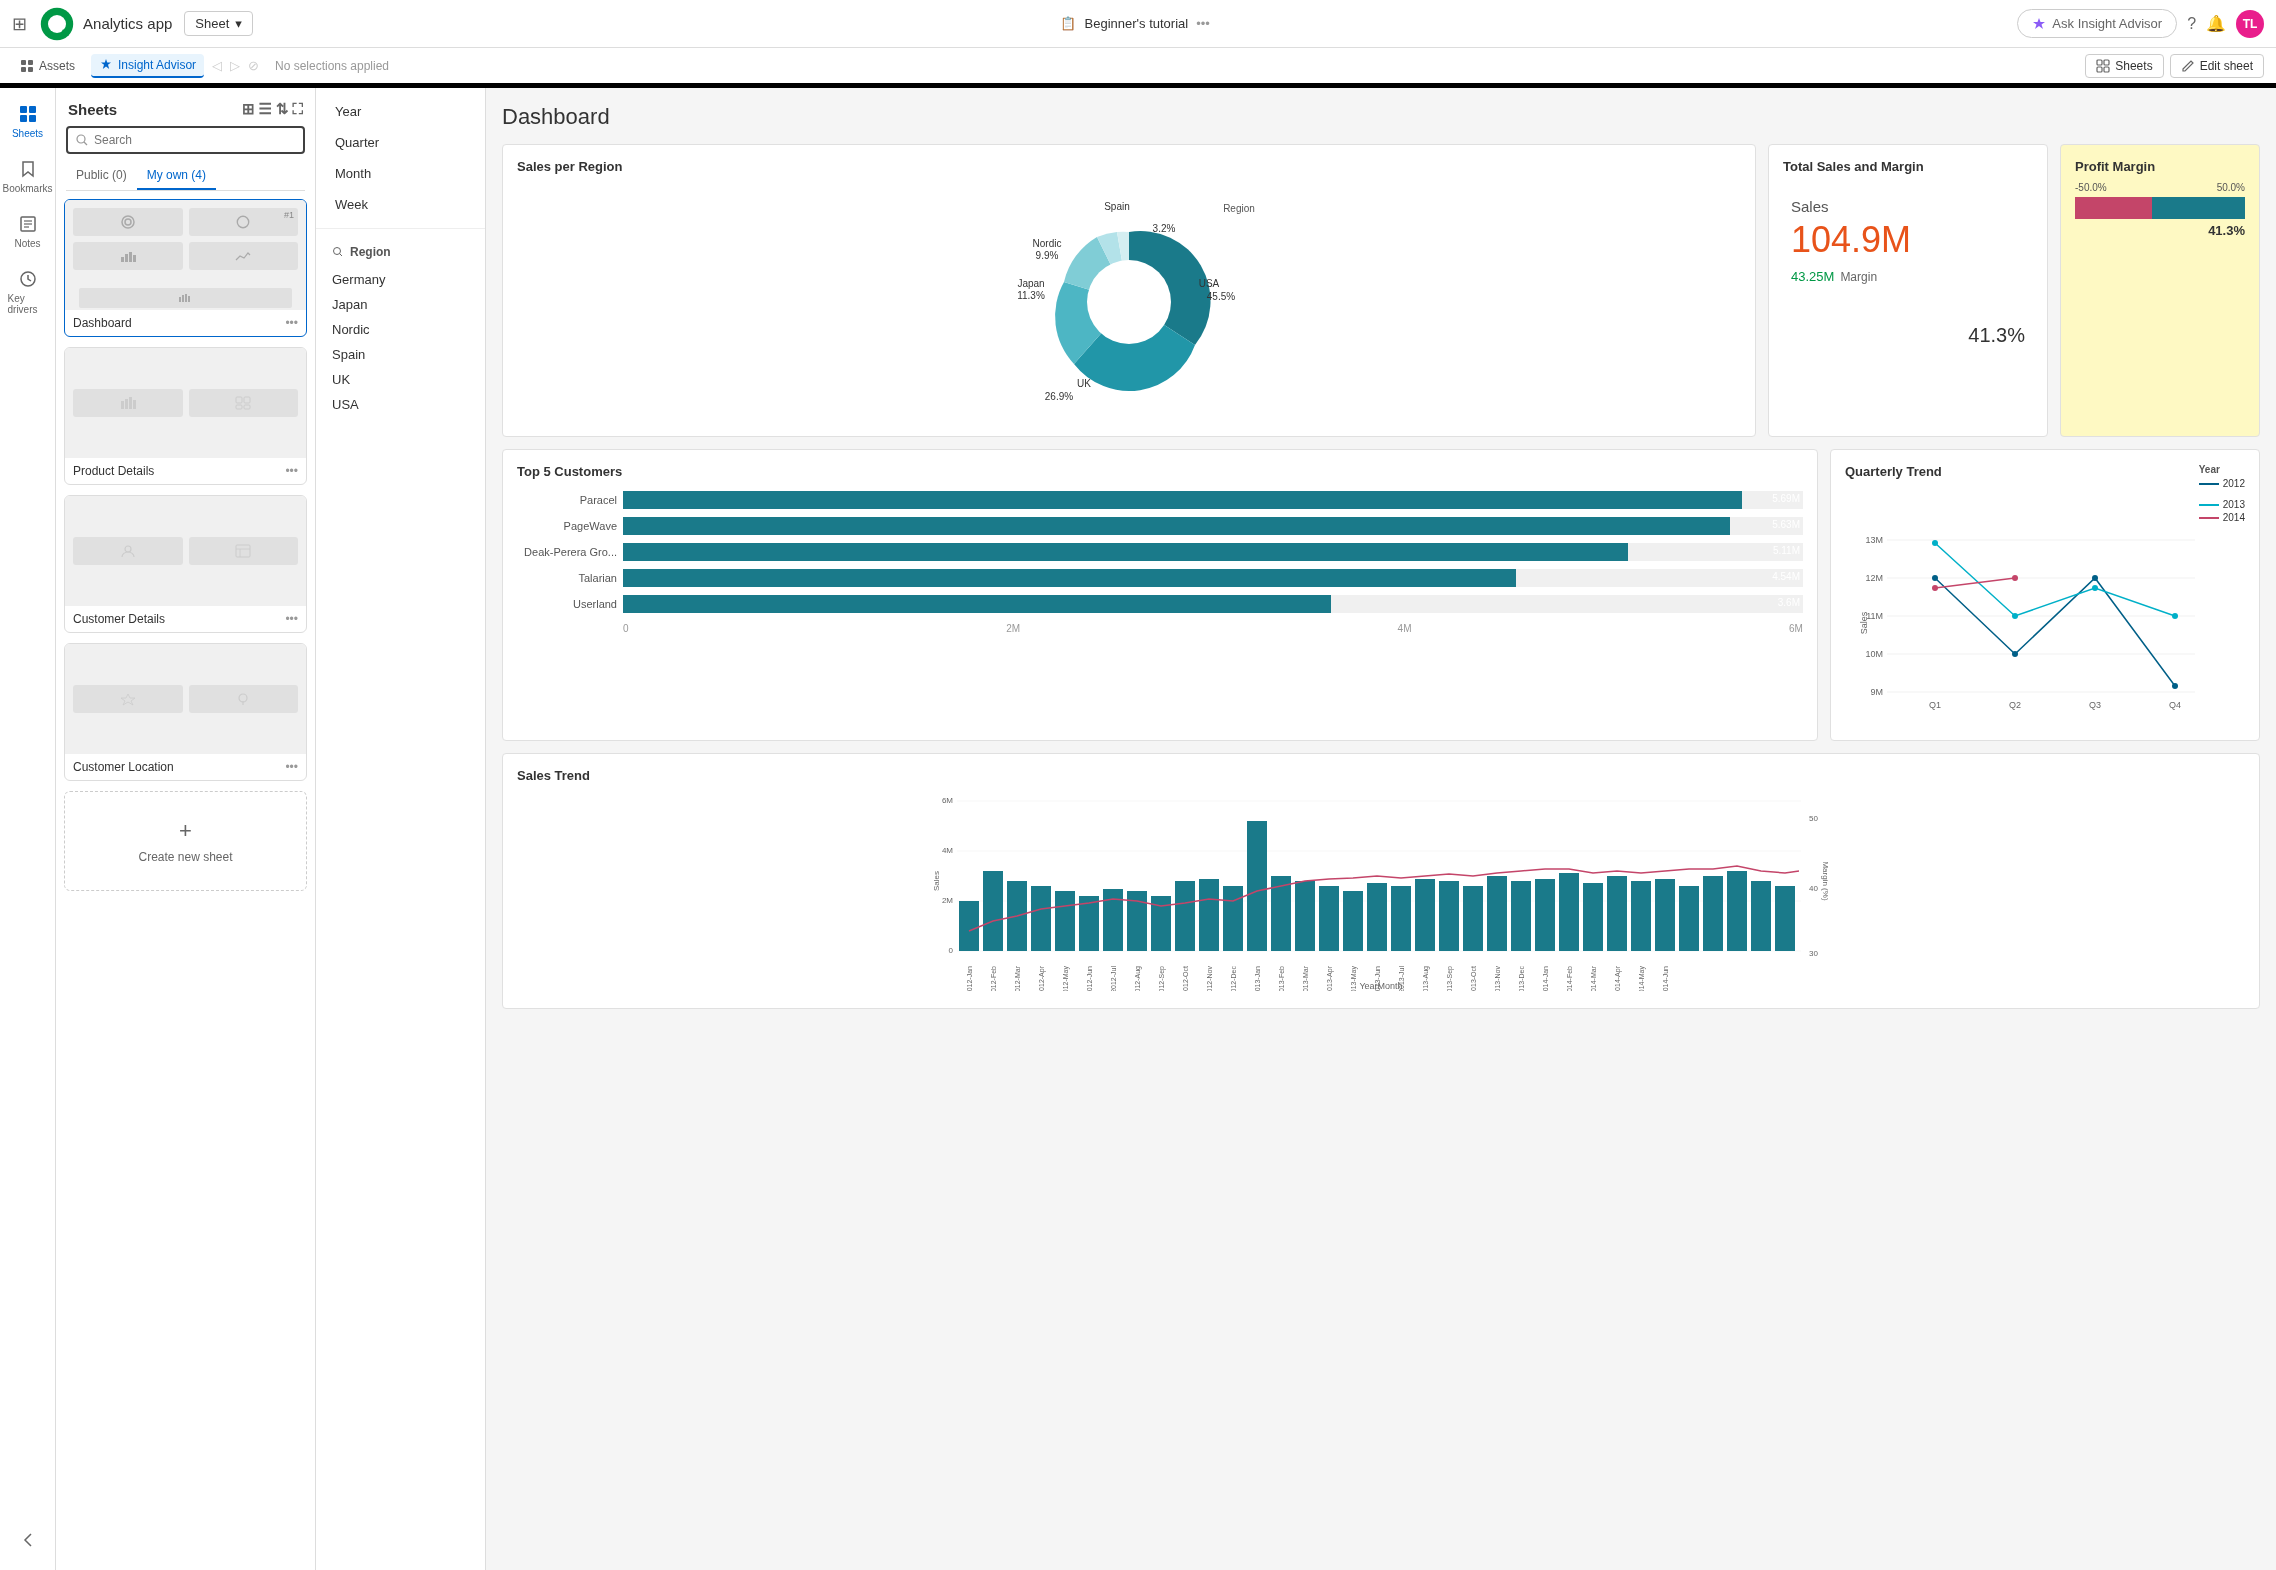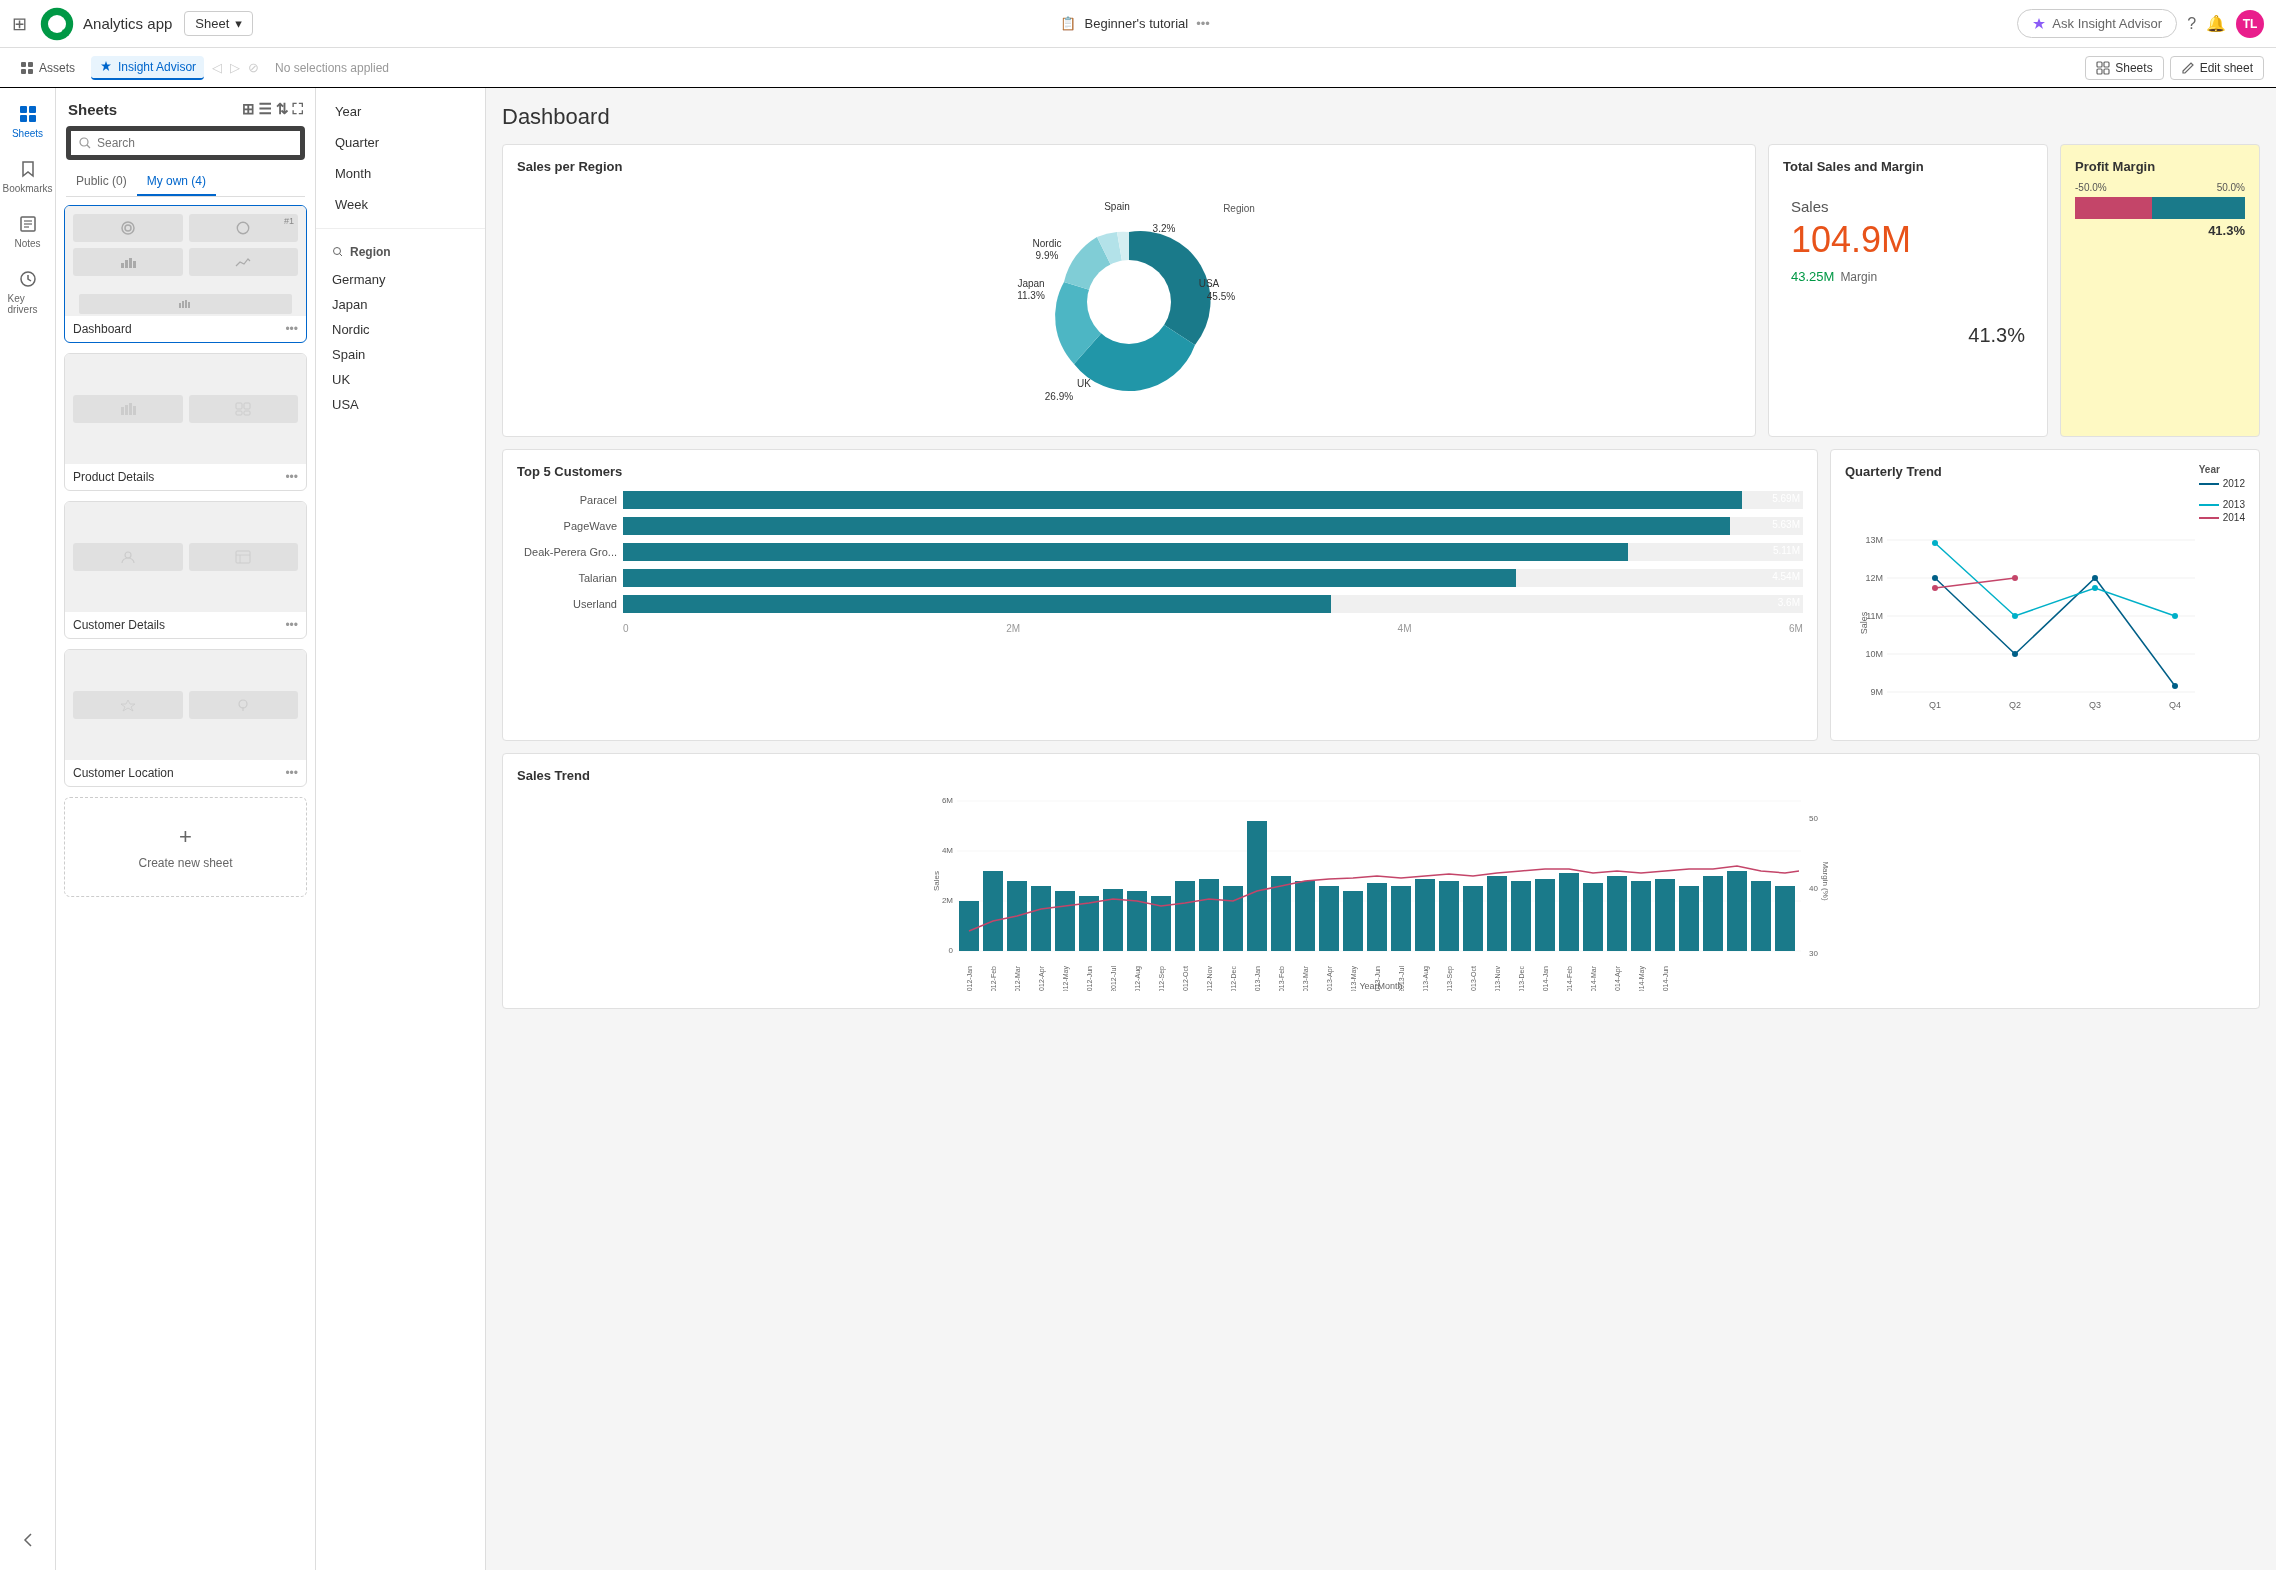--- a/index.html
+++ b/index.html
@@ -24,21 +24,21 @@
     }
     .ask-insight-btn svg { color: #8b5cf6; }
     .user-avatar {
       width: 28px; height: 28px; border-radius: 50%; background: #e91e8c;
       display: flex; align-items: center; justify-content: center; color: #fff; font-size: 12px; font-weight: bold;
     }
 
     
     .second-toolbar {
       display: flex; align-items: center; height: 40px; background: #fff;
-      border-bottom: 1px solid #000000; padding: 0 12px; gap: 8px;
+      border-bottom: 5px solid #000000; padding: 0 12px; gap: 8px;
     }
     .toolbar-btn {
       display: flex; align-items: center; gap: 5px; padding: 4px 8px;
       border-radius: 4px; cursor: pointer; font-size: 12px; color: #555;
     }
     .toolbar-btn.active { background: #e8f4fd; color: #0066cc; border-bottom: 2px solid #0066cc; }
     .toolbar-btn svg { width: 14px; height: 14px; }
     .no-selections { font-size: 12px; color: #999; margin-left: 8px; }
     .toolbar-right { margin-left: auto; display: flex; align-items: center; gap: 6px; }
     .sheets-btn, .edit-sheet-btn {
@@ -67,21 +67,21 @@
     .sheets-panel {
       width: 260px; background: #fff; border-right: 1px solid #ddd;
       display: flex; flex-direction: column;
     }
     .sheets-panel-header {
       padding: 12px 12px 8px; font-size: 15px; font-weight: 600;
       display: flex; align-items: center; justify-content: space-between;
     }
     .sheets-panel-controls { display: flex; gap: 4px; }
     .search-box {
-      margin: 0 10px 8px; padding: 5px 8px; border: 5px solid #404040;
+      margin: 0 10px 8px; padding: 5px 8px; border: 2px solid #404040;
       border-radius: 4px; font-size: 12px; display: flex; align-items: center; gap: 6px;
     }
     .search-box input { border: none; outline: none; flex: 1; font-size: 12px; }
     .tabs { display: flex; border-bottom: 1px solid #ddd; margin: 0 10px; }
     .tab {
       padding: 6px 10px; font-size: 12px; cursor: pointer; color: #666;
       border-bottom: 2px solid transparent;
     }
     .tab.active { color: #0066cc; border-bottom-color: #0066cc; }
     .sheet-list { flex: 1; overflow-y: auto; padding: 8px; }

